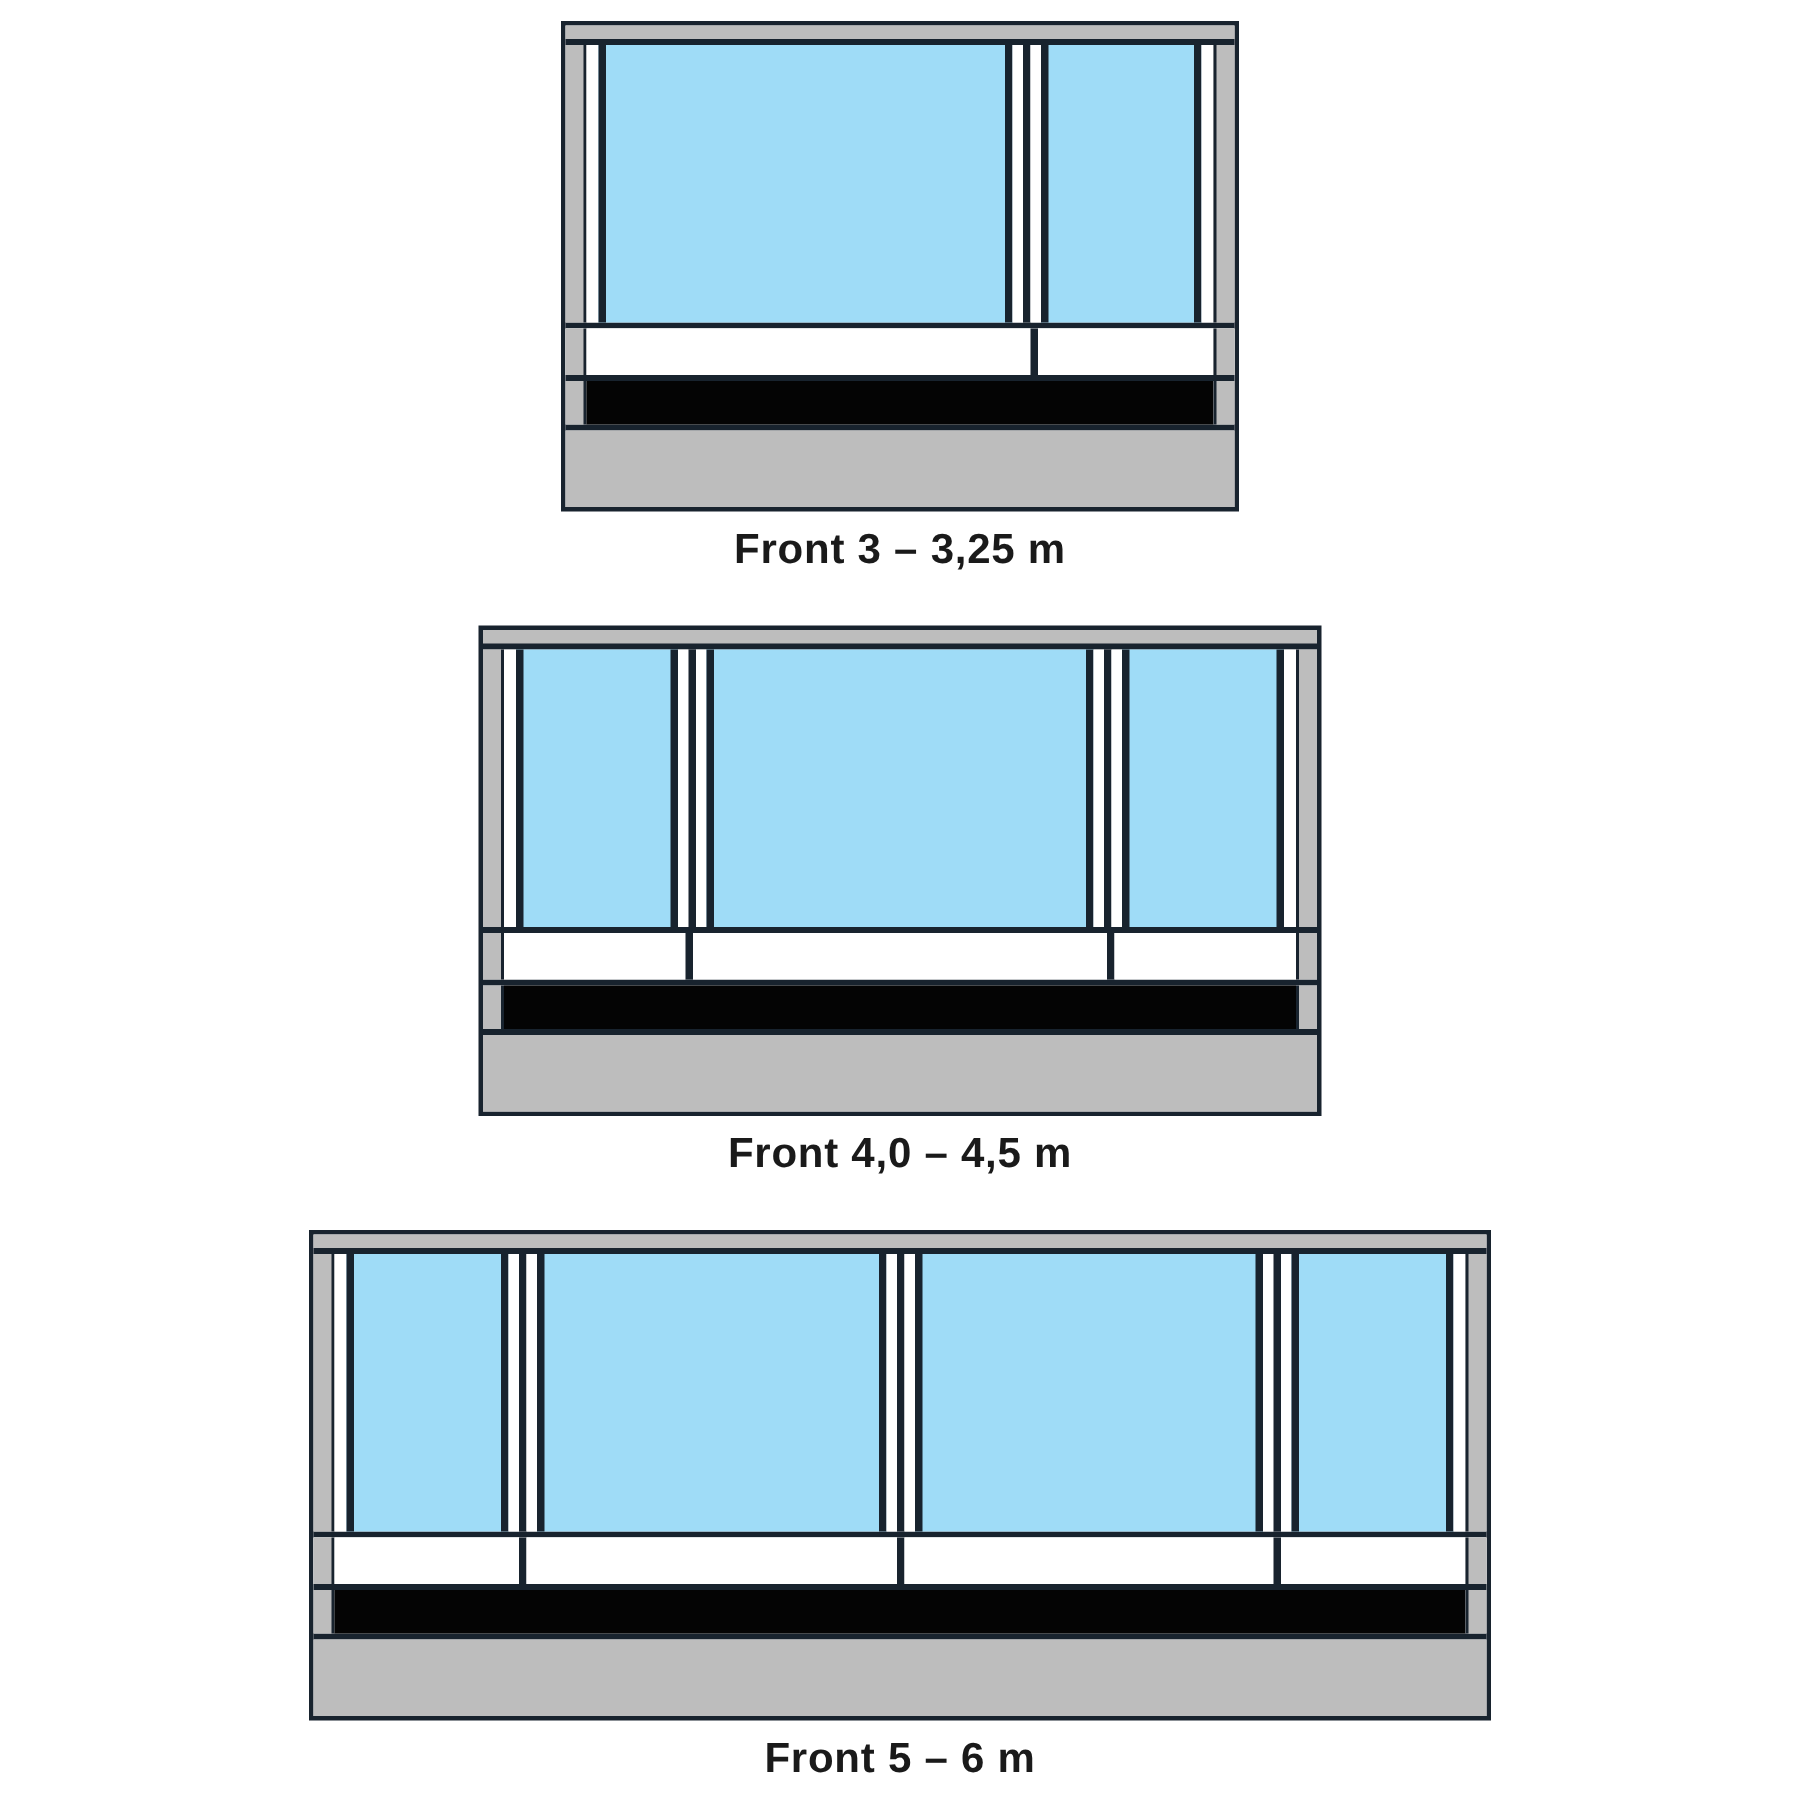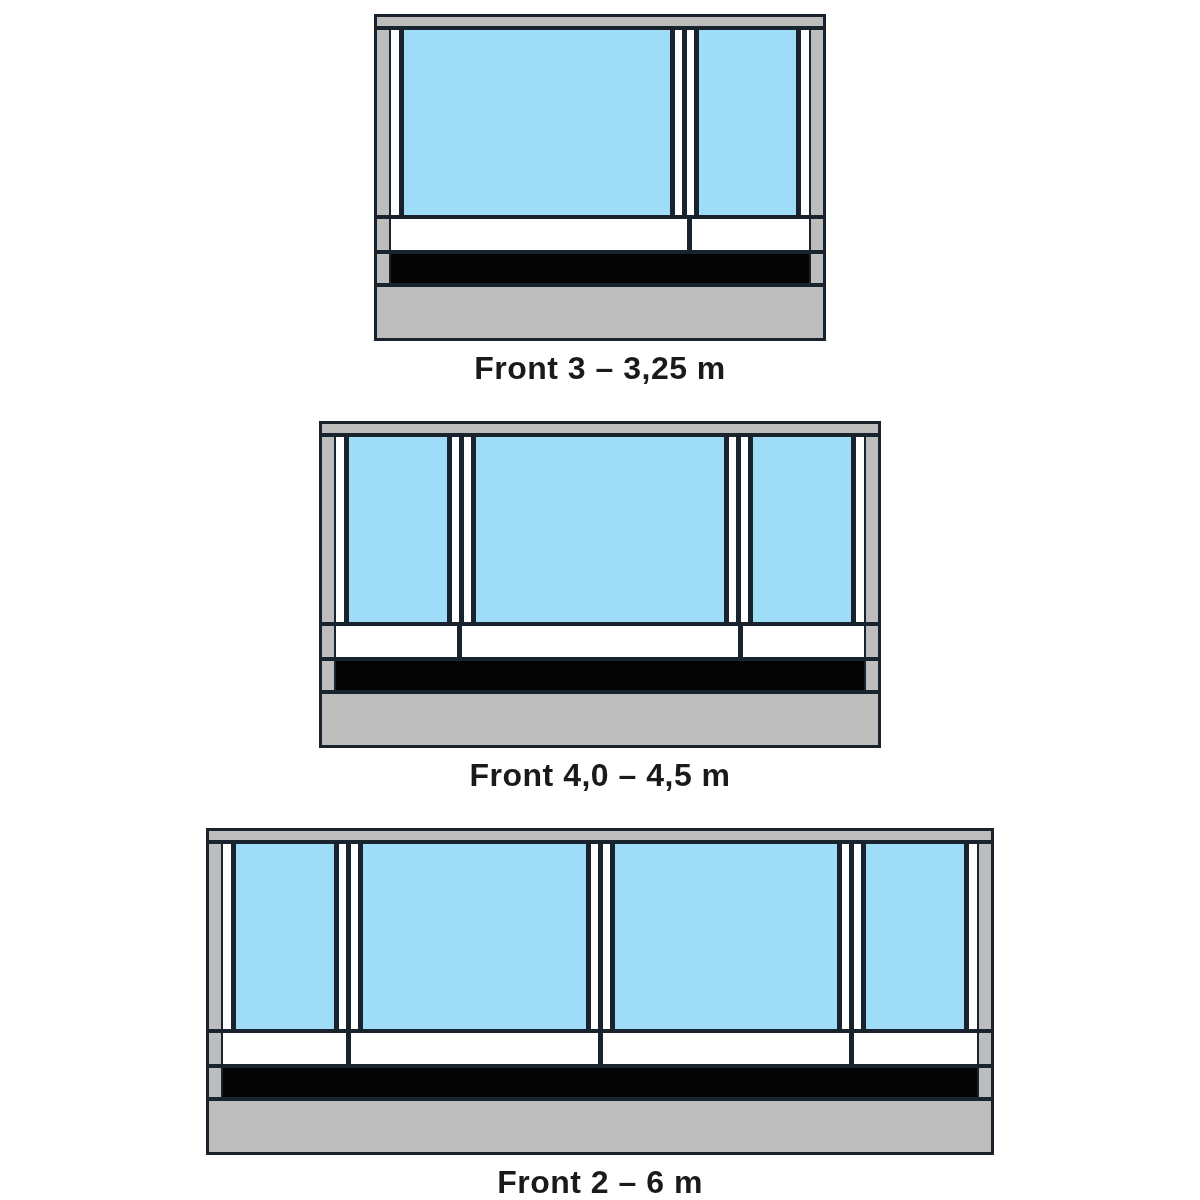--- a/index.html
+++ b/index.html
@@ -39,21 +39,21 @@
   .sill-sec{background:var(--white);min-width:0;}
   .sill-div{width:5px;background:var(--dark);flex:none;}
 
   .black-row{display:flex;height:29px;border-bottom:4px solid var(--dark);}
   .corner{width:12px;background:var(--gray);flex:none;}
   .bfill{flex:1;background:var(--black);}
 
   .base{height:51px;background:var(--gray);}
 
   .caption{
-    font-size:32px;font-weight:bold;color:var(--label);
+    font-size:28px;font-weight:bold;color:var(--label);
     margin-top:11px;margin-bottom:37px;text-align:center;line-height:1;
     letter-spacing:0.5px;
   }
   .figure:last-child .caption{margin-bottom:0;}
 </style>
 </head>
 <body>
 
 <div class="page">
 
@@ -170,16 +170,16 @@
         <div class="sill-sec" style="flex-grow:120"></div>
         <div class="post sep-l"></div>
       </div>
       <div class="black-row">
         <div class="corner sep-r"></div>
         <div class="bfill"></div>
         <div class="corner sep-l"></div>
       </div>
       <div class="base"></div>
     </div>
-    <div class="caption">Front 2 – 6 m</div>
+    <div class="caption">Front 5 – 6 m</div>
   </div>
 
 </div>
 
 </body></html>

